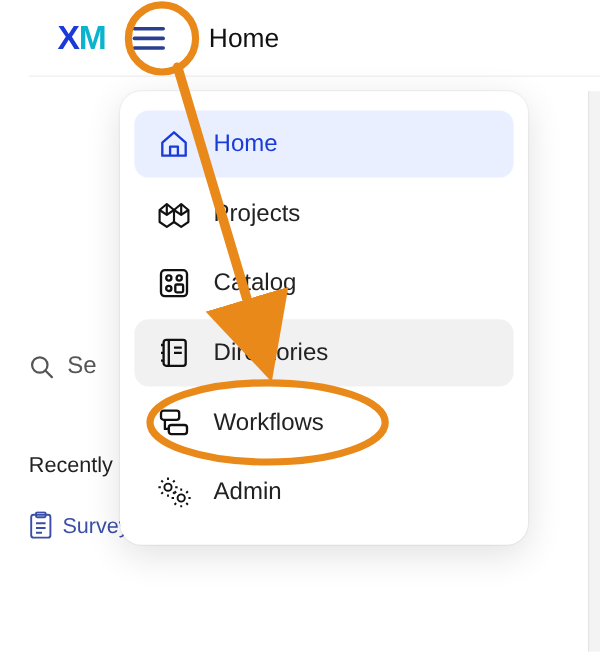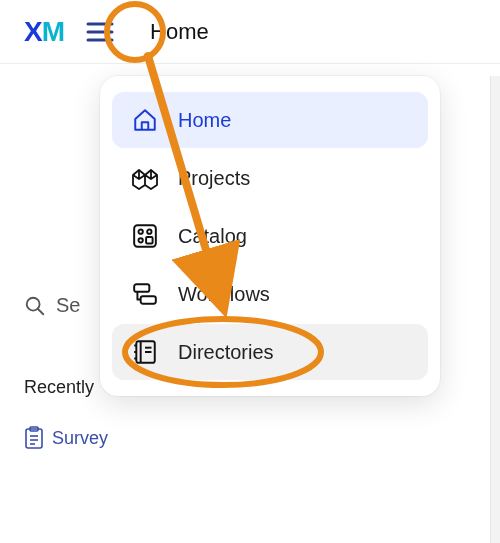--- a/index.html
+++ b/index.html
@@ -1,17 +1,17 @@
 <!DOCTYPE html>
 <html><head>
 <meta charset="utf-8">
 <style>
   * { box-sizing: border-box; margin: 0; padding: 0; }
   html, body { width: 500px; height: 543px; overflow: hidden; font-family: -apple-system, BlinkMacSystemFont, "Segoe UI", Helvetica, Arial, sans-serif; background: #fff; color: #111; }
-  .topbar { display: flex; align-items: center; height: 64px; padding: 0 8px 0 24px; border-bottom: 1px solid #eee; }
+  .topbar { display: flex; align-items: center; height: 64px; padding: 0 8px 0 24px; border-bottom: 1px solid #eee; margin-left: 24px; }
   .logo { font-size: 28px; font-weight: 700; letter-spacing: -1px; }
   .logo .x { color: #1a3bd8; }
   .logo .m { color: #0ab4cf; }
   .hamburger { width: 52px; height: 52px; display: flex; align-items: center; justify-content: center; margin-left: 10px; position: relative; cursor: pointer; }
   .title { font-size: 22px; margin-left: 24px; }
   .page { position: relative; padding: 0 0 0 24px; }
   .search-row { margin-top: 230px; display: flex; align-items: center; color: #555; font-size: 20px; }
   .search-row svg { margin-right: 10px; }
   .recent { margin-top: 60px; font-size: 18px; color: #222; }
   .survey-row { margin-top: 28px; display: flex; align-items: center; color: #3a4ea8; font-size: 18px; }
@@ -93,43 +93,54 @@
       <svg width="26" height="26" viewBox="0 0 24 24" fill="none" stroke="#111" stroke-width="1.8" stroke-linejoin="round">
         <rect x="2" y="2" width="20" height="20" rx="3"></rect>
         <circle cx="8" cy="8" r="2"></circle>
           <circle cx="16" cy="8" r="2"></circle>
         <circle cx="8" cy="16" r="2"></circle>
           <rect x="13" y="13" width="6" height="6" rx="1"></rect>
       </svg>
     </span>
     <span>Catalog</span>
   </div>
-  <div class="menu-item">
-    <span class="icon">
-      <svg width="26" height="26" viewBox="0 0 24 24" fill="none" stroke="#111" stroke-width="1.8" stroke-linejoin="round">
-        <rect x="2" y="3" width="14" height="7" rx="2"></rect>
-        <rect x="8" y="14" width="14" height="7" rx="2"></rect>
-        <path d="M5 10 V17 H8"></path>
-      </svg>
-    </span>
-    <span>Workflows</span>
-  </div>
   <div class="menu-item hover">
     <span class="icon">
       <svg width="26" height="26" viewBox="0 0 24 24" fill="none" stroke="#111" stroke-width="1.8" stroke-linejoin="round">
         <rect x="4" y="2" width="17" height="20" rx="2"></rect>
         <line x1="8" y1="2" x2="8" y2="22"></line>
         <line x1="2" y1="6" x2="4" y2="6"></line>
           <line x1="2" y1="12" x2="4" y2="12"></line>
           <line x1="2" y1="18" x2="4" y2="18"></line>
         <line x1="12" y1="8" x2="18" y2="8"></line>
           <line x1="12" y1="12" x2="18" y2="12"></line>
       </svg>
     </span>
     <span>Directories</span>
+  </div>
+  <div class="menu-item">
+    <span class="icon">
+      <svg width="26" height="26" viewBox="0 0 24 24" fill="none" stroke="#111" stroke-width="1.8" stroke-linejoin="round">
+        <rect x="2" y="3" width="14" height="7" rx="2"></rect>
+        <rect x="8" y="14" width="14" height="7" rx="2"></rect>
+        <path d="M5 10 V17 H8"></path>
+      </svg>
+    </span>
+    <span>Workflows</span>
+  </div>
+  <div class="menu-item">
+    <span class="icon">
+      <svg width="28" height="26" viewBox="0 0 28 26" fill="none" stroke="#111" stroke-width="1.6" stroke-linejoin="round">
+        <circle cx="9" cy="9" r="3"></circle>
+        <path d="M9 3 L9 1 M9 17 L9 15 M3 9 L1 9 M17 9 L15 9 M4.8 4.8 L3.4 3.4 M13.2 13.2 L14.6 14.6 M4.8 13.2 L3.4 14.6 M13.2 4.8 L14.6 3.4"></path>
+        <circle cx="20" cy="18" r="3"></circle>
+        <path d="M20 12 L20 10 M20 26 L20 24 M14 18 L12 18 M28 18 L26 18 M15.8 13.8 L14.4 12.4 M24.2 22.2 L25.6 23.6 M15.8 22.2 L14.4 23.6 M24.2 13.8 L25.6 12.4"></path>
+      </svg>
+    </span>
+    <span>Admin</span>
   </div>
 </div>
 
 <svg class="annotation" width="500" height="543">
   <circle cx="135" cy="32" r="28" fill="none" stroke="#e8891a" stroke-width="6"></circle>
   <defs>
     <marker id="arrowhead" markerWidth="9" markerHeight="9" refX="4" refY="4.5" orient="auto">
       <polygon points="0 0, 9 4.5, 0 9" fill="#e8891a"></polygon>
     </marker>
   </defs>

